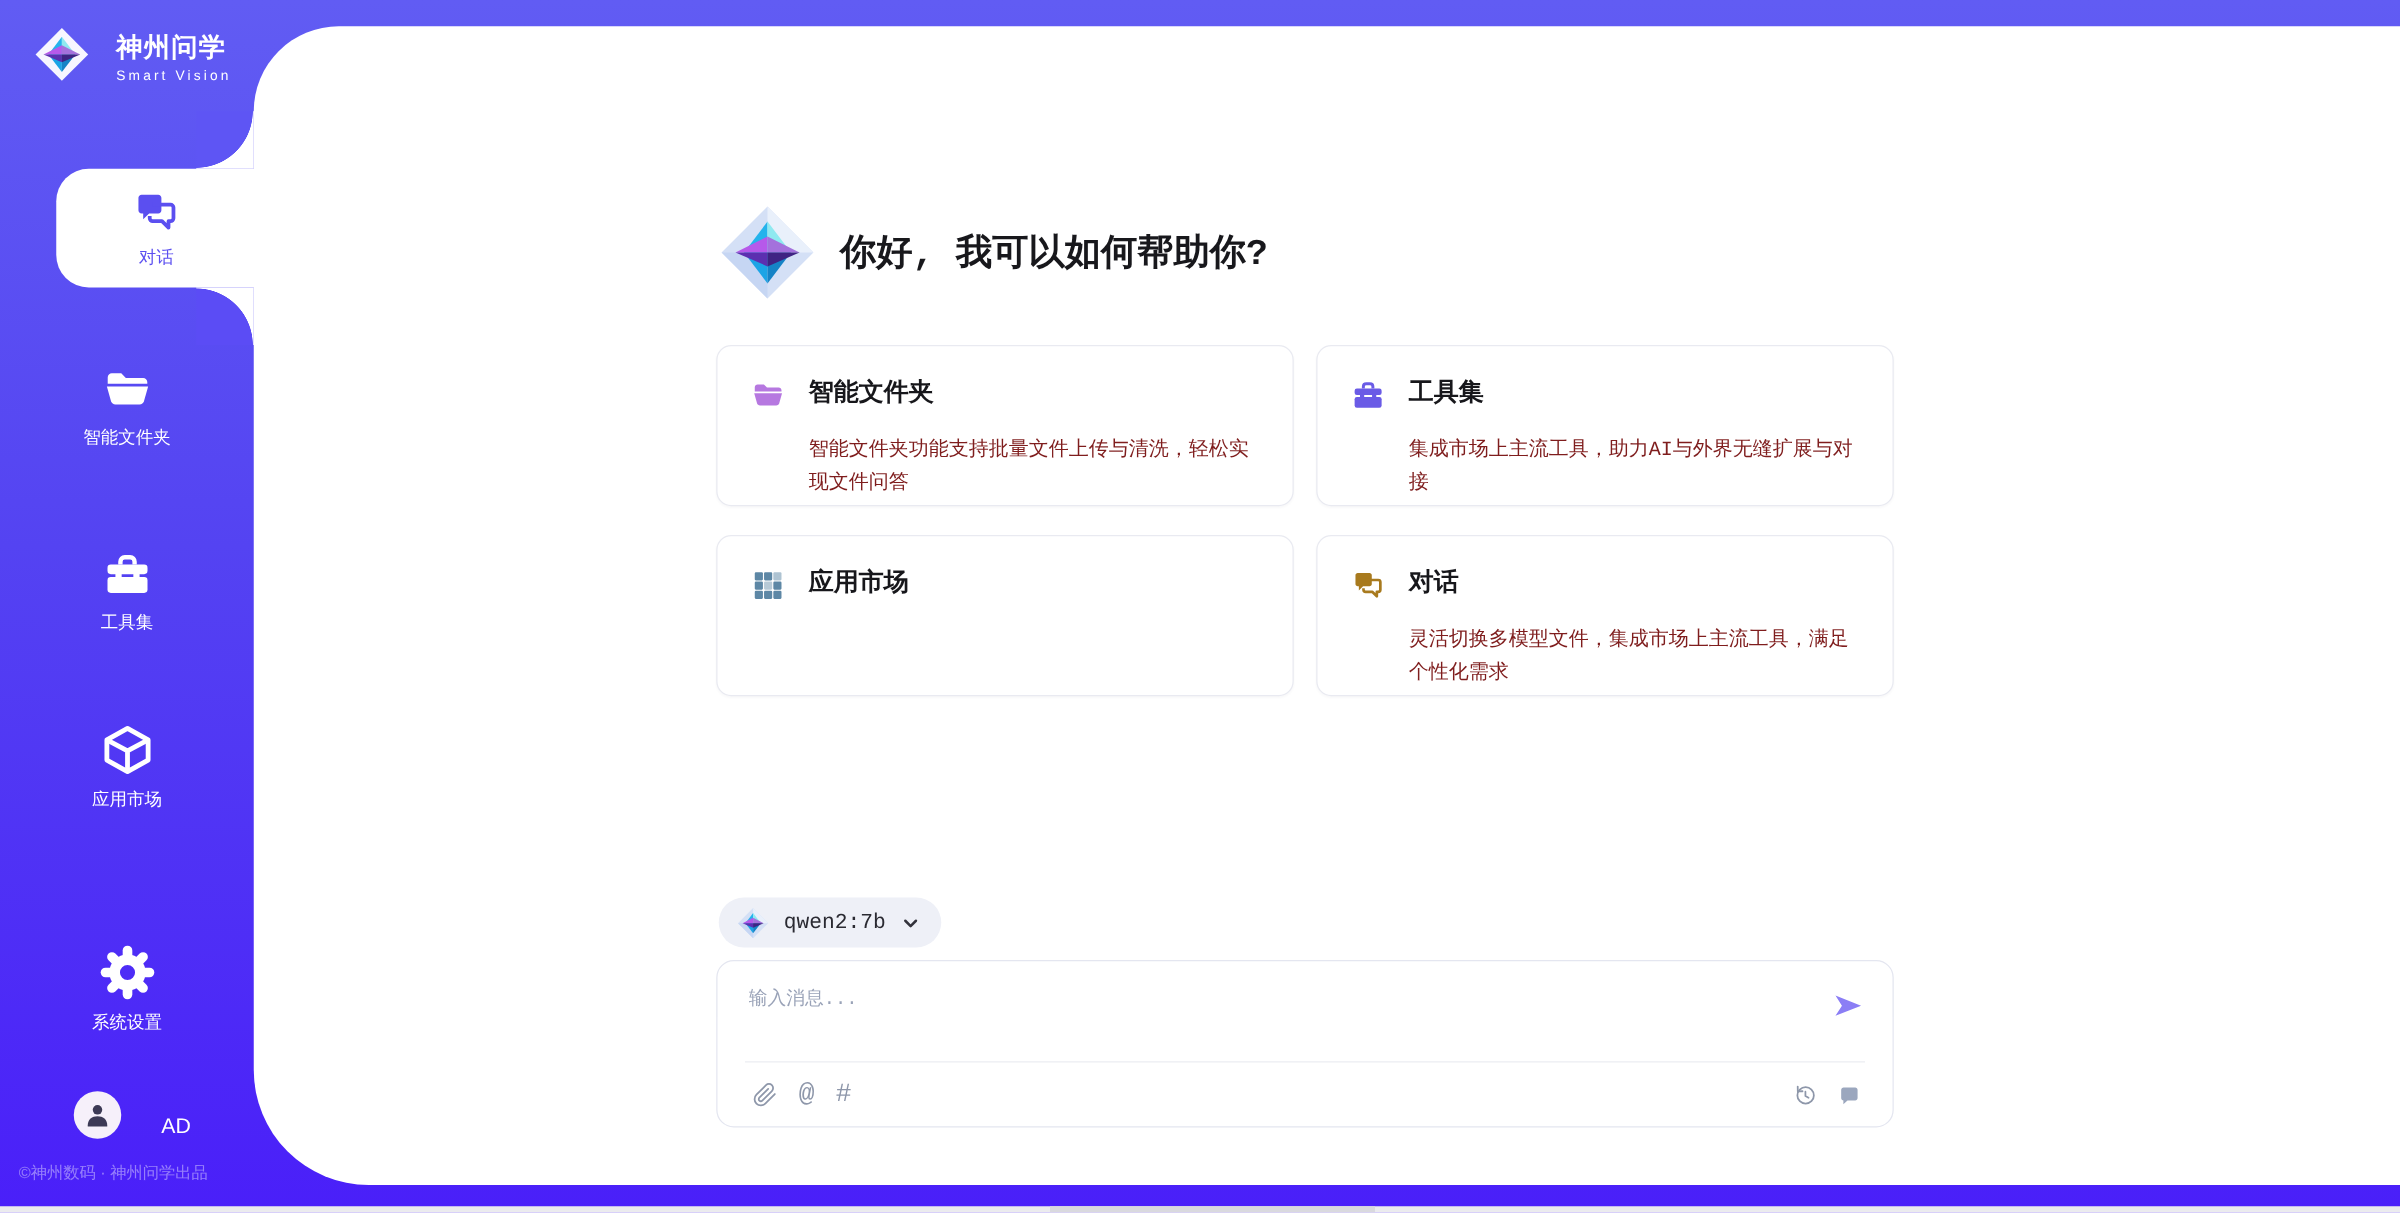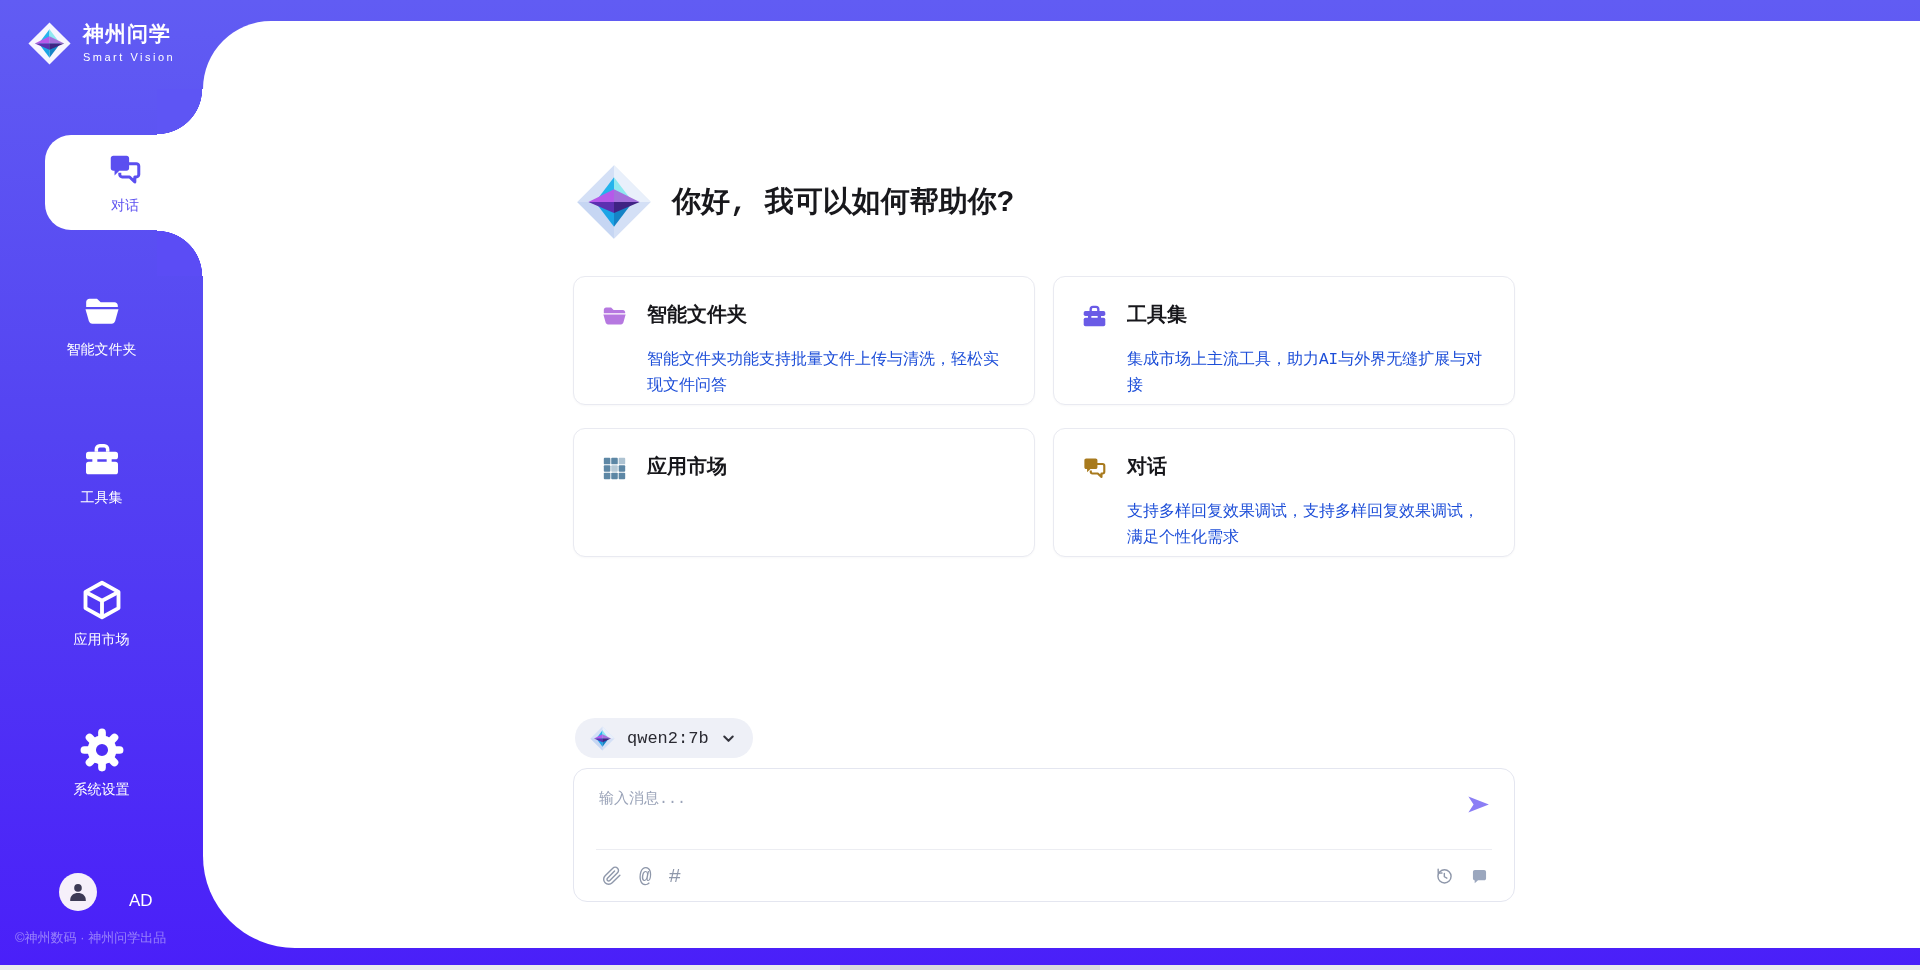--- a/index.html
+++ b/index.html
@@ -2,37 +2,37 @@
 <html><head>
 <meta charset="utf-8">
 <style>
   * { margin:0; padding:0; box-sizing:border-box; }
   html,body { width:1920px; height:970px; overflow:hidden; }
   body { font-family:"Liberation Sans","DejaVu Sans",sans-serif; }
   .page { position:relative; width:1920px; height:970px;
           background:linear-gradient(180deg,#615cf3 0%,#5443f2 45%,#4a1ff9 100%); }
 
   
-  .brand { position:absolute; left:26px; top:20px; display:flex; align-items:flex-start; gap:10px; }
+  .brand { position:absolute; left:26px; top:20px; display:flex; align-items:flex-end; gap:20px; }
   .brand-text .brand-name { color:#fff; font-size:21px; font-weight:700; letter-spacing:1px; }
   .brand-text .brand-sub  { color:#fff; font-size:11px; letter-spacing:2.5px; margin-top:3px; }
 
   .active-tab { position:absolute; left:45px; top:135px; width:160px; height:95px;
                 background:#fff; border-radius:26px 0 0 26px; z-index:2;
                 display:flex; flex-direction:column; align-items:center; justify-content:center;
                 gap:8px; cursor:pointer; }
   .active-tab .nav-label { color:#5b4ff0; }
   .conn { position:absolute; left:157px; width:46px; height:46px; z-index:1; }
   .conn-top    { top:89px;  background:radial-gradient(circle 46px at 0 0,    #5e55f4 0 45px, #ffffff 45.5px); }
   .conn-bottom { top:230px; background:radial-gradient(circle 46px at 0 100%, #5b4cf5 0 45px, #ffffff 45.5px); }
 
   .nav-item { position:absolute; left:0; width:203px; display:flex; flex-direction:column;
               align-items:center; gap:9px; cursor:pointer; }
   .nav-label { font-size:14px; color:#fff; }
-  .ni-folder { top:292px; } .ni-tool { top:440px; } .ni-market { top:578px; } .ni-settings { top:728px; }
+  .ni-folder { top:292px; } .ni-tool { top:440px; } .ni-market { top:578px; } .ni-settings { top:756px; }
 
   .user-row { position:absolute; left:59px; top:873px; display:flex; align-items:flex-end; gap:32px; cursor:pointer; }
   .avatar { width:38px; height:38px; border-radius:50%; background:#f6f0fa;
             display:flex; align-items:center; justify-content:center; }
   .user-name { color:#fff; font-size:17px; }
   .side-footer { position:absolute; left:15px; top:929px; color:rgba(255,255,255,0.42); font-size:13px; }
 
   
   .panel { position:absolute; left:203px; top:21px; width:1860px; height:927px;
            background:#fff; border-radius:68px 46px 58px 92px; z-index:1;font-family:Liberation Mono, monospace; }
@@ -41,21 +41,21 @@
   .greeting { position:absolute; left:0; top:140px; display:flex; align-items:center; gap:17px; }
   .greeting-title { font-size:29px; font-weight:700; color:#18181c; }
 
   .cards { position:absolute; left:0; top:255px; width:100%;
            display:grid; grid-template-columns:1fr 1fr; column-gap:18px; row-gap:23px; }
   .card { height:129px; background:#fff; border:1px solid #e9eaf1; border-radius:12px;
           padding:25px 26px 0 27px; display:grid; grid-template-columns:46px 1fr;
           grid-template-rows:auto auto; cursor:pointer; box-shadow:0 1px 2px rgba(20,20,50,0.03); }
   .card-icon { grid-row:1; margin-top:1px; }
   .card-title { font-size:20px; font-weight:700; color:#17171b; line-height:27px; }
-  .card-desc  { grid-column:2; font-size:16px; color:#1d4ed8; line-height:26px; margin-top:6px; }
+  .card-desc  { grid-column:2; font-size:16px; color:#7f1d1d; line-height:26px; margin-top:6px; }
 
   .model-pill { position:absolute; left:2px; top:697px; height:40px; border-radius:20px;
                 background:#eef0f7; display:inline-flex; align-items:center; gap:11px;
                 padding:0 16px 0 14px; cursor:pointer; }
   .model-name { font-size:17px; color:#2a2a32; }
 
   .composer { position:absolute; left:0; top:747px; width:942px; height:134px;
               border:1.5px solid #e4e6f0; border-radius:14px; background:#fff; }
   .composer textarea { position:absolute; left:25px; top:20px; width:830px; height:52px;
               border:none; outline:none; resize:none; font-family:inherit;
@@ -263,21 +263,21 @@
           </span>
           <span class="card-title">应用市场</span>
         </div>
         <div class="card">
           <span class="card-icon" style="color:#a87a1e">
             <svg width="27" height="27" viewBox="0 0 24 24">
                 <use href="#chat-glyph"></use>
               </svg>
           </span>
           <span class="card-title">对话</span>
-          <span class="card-desc">支持多样回复效果调试，支持多样回复效果调试，满足个性化需求</span>
+          <span class="card-desc">灵活切换多模型文件，集成市场上主流工具，满足个性化需求</span>
         </div>
       </div>
 
       <div class="model-pill">
         <span style="display:flex">
           <svg width="27" height="27" viewBox="0 0 48 48">
               <use href="#diamond-logo"></use>
             </svg>
         </span>
         <span class="model-name">qwen2:7b</span>

